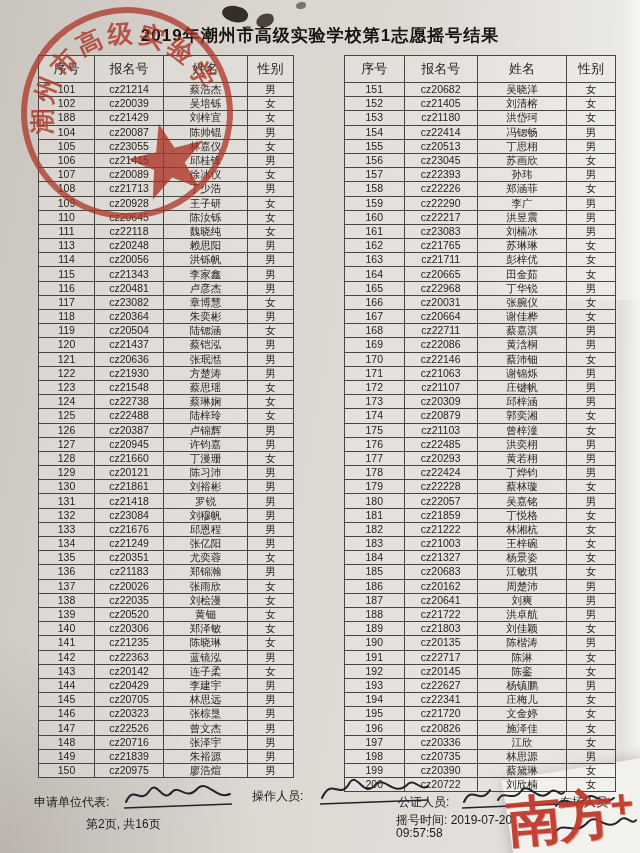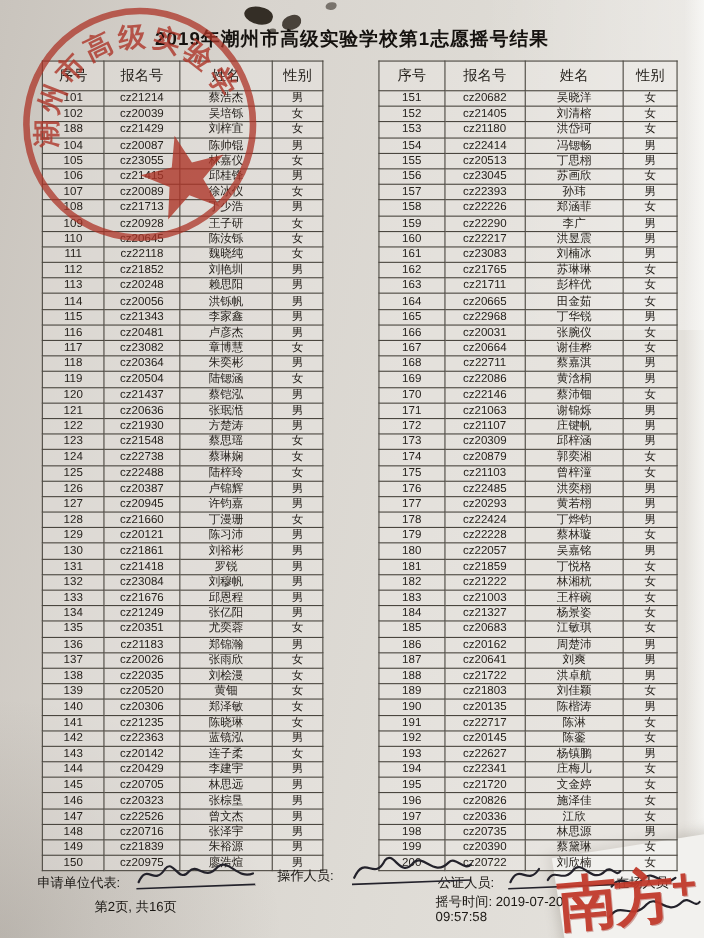--- a/index.html
+++ b/index.html
@@ -152,26 +152,20 @@
           <td>陈汝铄</td>
           <td>女</td>
         </tr>
         <tr>
           <td>111</td>
           <td>cz22118</td>
           <td>魏晓纯</td>
           <td>女</td>
         </tr>
         <tr>
-          <td>112</td>
-          <td>cz21852</td>
-          <td>刘艳圳</td>
-          <td>男</td>
-        </tr>
-        <tr>
           <td>113</td>
           <td>cz20248</td>
           <td>赖思阳</td>
           <td>男</td>
         </tr>
         <tr>
           <td>114</td>
           <td>cz20056</td>
           <td>洪铄帆</td>
           <td>男</td>

